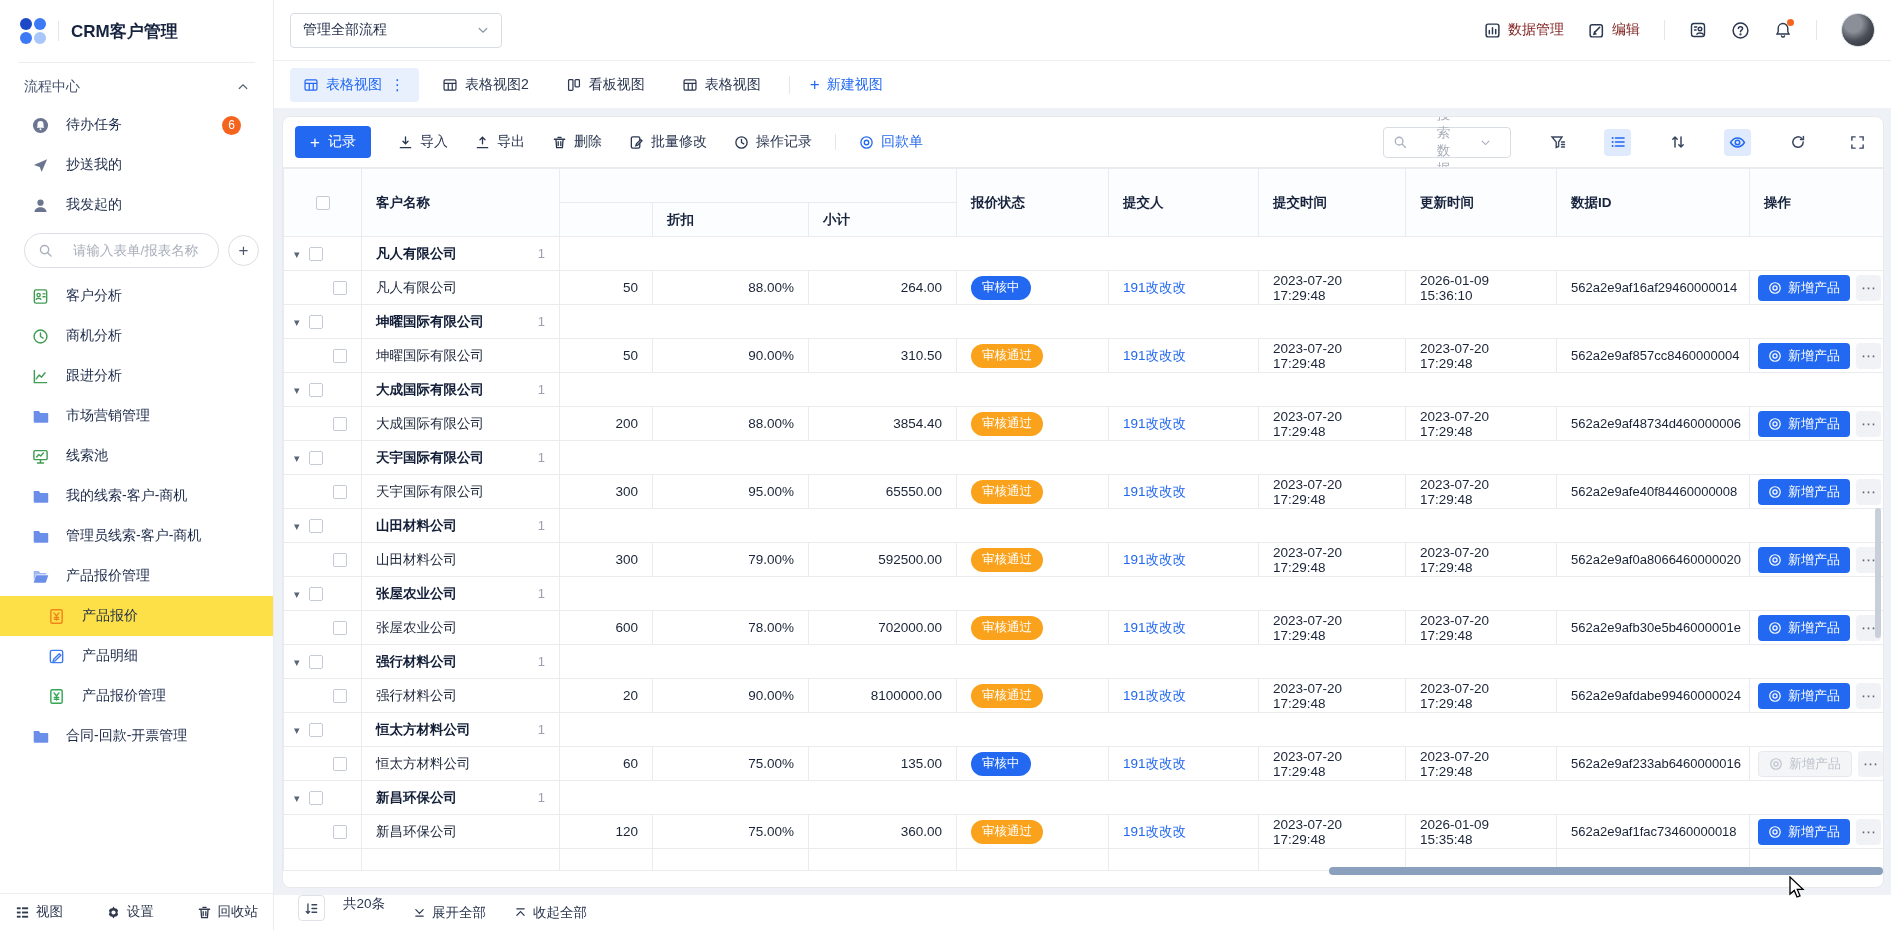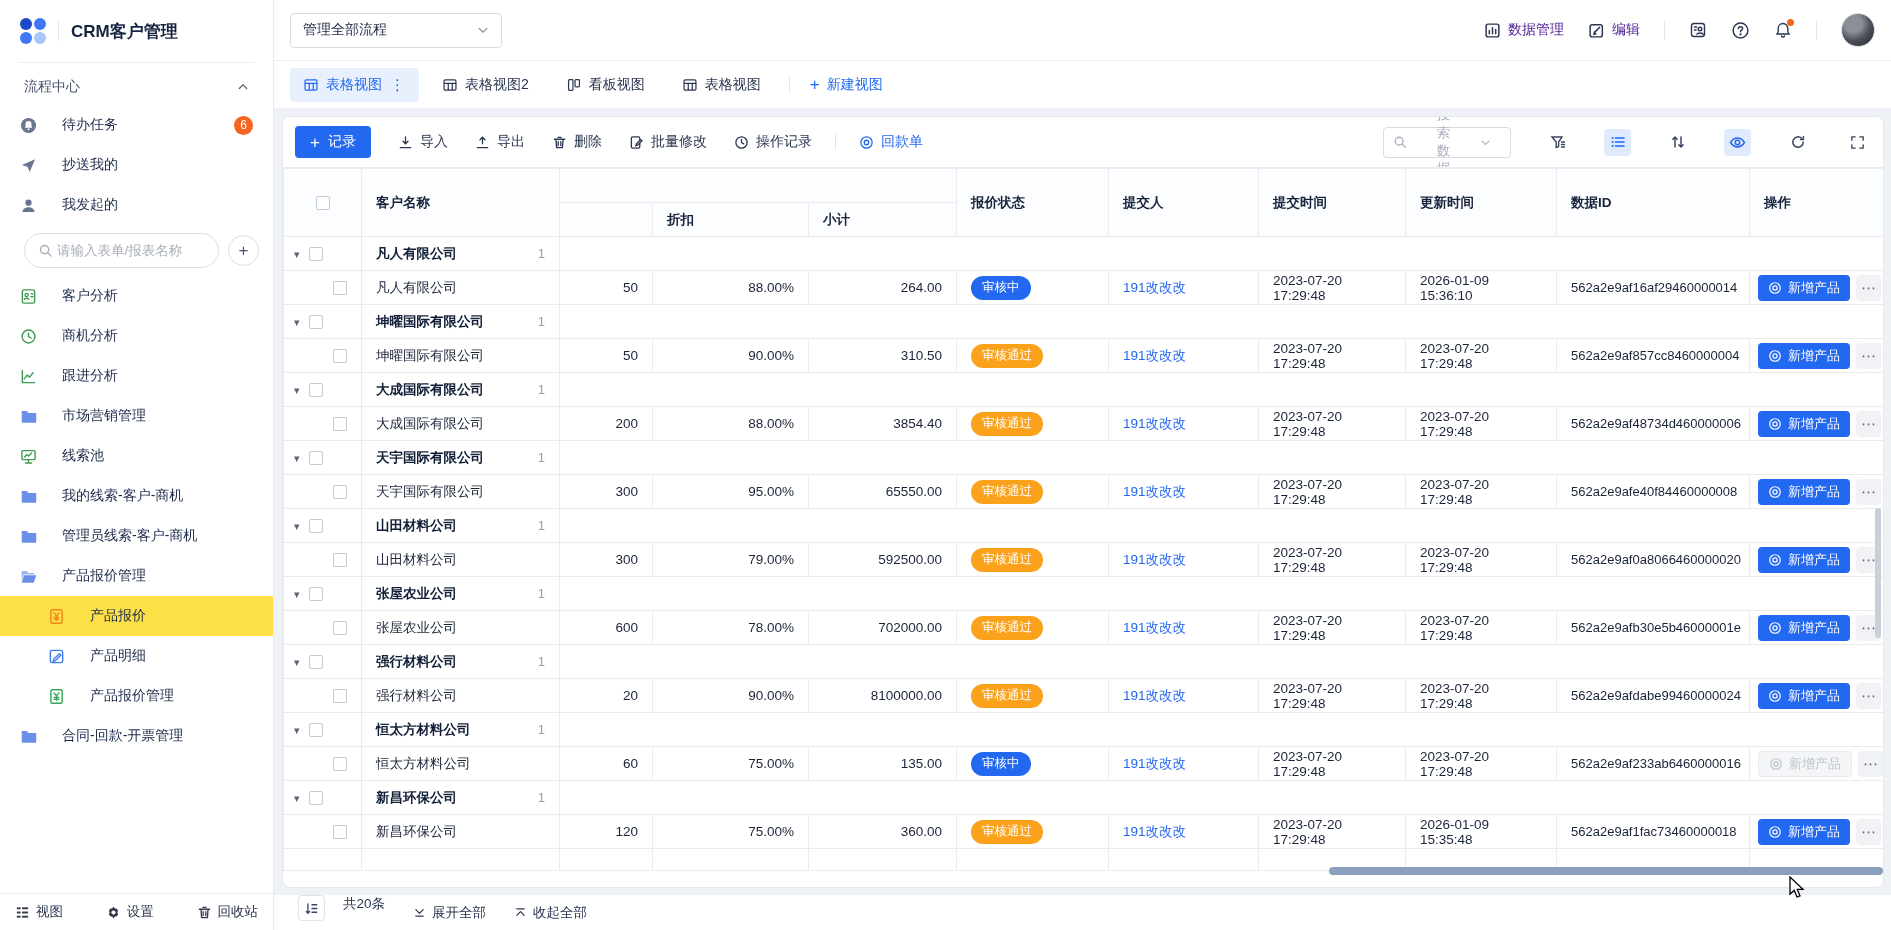--- a/index.html
+++ b/index.html
@@ -10,37 +10,37 @@
   
   .sidebar{width:274px;min-width:274px;background:#fff;border-right:1px solid #e9ebee;display:flex;flex-direction:column}
   .logo-row{height:62px;display:flex;align-items:center;gap:12px;padding:0 20px;flex:none}
   .logo-dots{width:26px;height:26px;display:grid;grid-template-columns:12px 12px;grid-template-rows:12px 12px;gap:2px}
   .logo-dots i{border-radius:50%}
   .logo-sep{width:1px;height:20px;background:#e3e6eb}
   .app-title{font-size:17px;font-weight:700;color:#16233f}
   .side-divider{height:1px;background:#ecedf0;margin:0 18px;flex:none}
   .side-scroll{flex:1;overflow:hidden;padding-top:6px}
   .section-head{height:36px;display:flex;align-items:center;justify-content:space-between;padding:0 24px;color:#45526d}
-  .side-item{height:40px;display:flex;align-items:center;gap:25px;padding:0 20px;cursor:pointer;color:#1d2b4a}
+  .side-item{height:40px;display:flex;align-items:center;gap:17px;padding:0 32px;cursor:pointer;color:#1d2b4a}
   .side-item.child{padding-left:48px}
   .side-item.active{background:#fde047}
   .side-item .lbl{white-space:nowrap;overflow:hidden}
   .num-badge{margin-left:auto;background:#f5641e;color:#fff;min-width:19px;height:19px;border-radius:10px;
     display:flex;align-items:center;justify-content:center;font-size:12px;padding:0 5px}
   .side-search{display:flex;align-items:center;gap:9px;padding:8px 14px 8px 24px}
-  .search-pill{flex:1;height:35px;border:1px solid #dbdee4;border-radius:18px;display:flex;align-items:center;gap:4px;padding:16px 13px;color:#a8aeba;background:#fff}
+  .search-pill{flex:1;height:35px;border:1px solid #dbdee4;border-radius:18px;display:flex;align-items:center;gap:20px;padding:16px 13px;color:#a8aeba;background:#fff}
   .search-pill span{font-size:13.5px;white-space:nowrap}
   .plus-circle{width:31px;height:31px;border:1px solid #dbdee4;border-radius:50%;display:flex;align-items:center;justify-content:center;color:#4c566e;font-size:17px;background:#fff}
   .side-bottom{height:37px;border-top:1px solid #ecedf0;display:flex;align-items:center;justify-content:space-between;padding:0 15px;flex:none;color:#2c374e;font-size:13.5px}
   .side-bottom .bitem{display:flex;align-items:center;gap:6px;cursor:pointer}
   
   .main{flex:1;min-width:0;display:flex;flex-direction:column;position:relative}
   .topbar{height:61px;border-bottom:1px solid #eceef1;display:flex;align-items:center;padding:0 16px;background:#fff;flex:none}
   .flow-select{width:212px;height:35px;border:1px solid #d8dce3;border-radius:4px;display:flex;align-items:center;justify-content:space-between;padding:0 12px;color:#1f2b45;cursor:pointer}
-  .topbar-right{margin-left:auto;display:flex;align-items:center;gap:24px;color:#4c1d95}
+  .topbar-right{margin-left:auto;display:flex;align-items:center;gap:24px;color:#7f1d1d}
   .top-act{display:flex;align-items:center;gap:7px;cursor:pointer;font-size:14px}
   .top-sep{width:1px;height:20px;background:#e3e6eb}
   .bell-wrap{position:relative}
   .bell-dot{position:absolute;right:-2px;top:-2px;width:7px;height:7px;border-radius:50%;background:#f5641e}
   .avatar{width:34px;height:34px;border-radius:50%;background:radial-gradient(circle at 35% 30%,#8a8f98 0 28%,#4b5059 55%,#23262c 100%);border:1px solid #d8dce3}
   
   .tabbar{height:47px;display:flex;align-items:center;padding:0 16px;background:#fff;flex:none}
   .tab{height:34px;display:flex;align-items:center;gap:8px;padding:0 14px;border-radius:4px;color:#2b3650;cursor:pointer;margin-right:10px;font-size:14px}
   .tab.active{background:#e8f0fe;color:#2268f0}
   .tab .tdots{font-size:15px;line-height:1}

